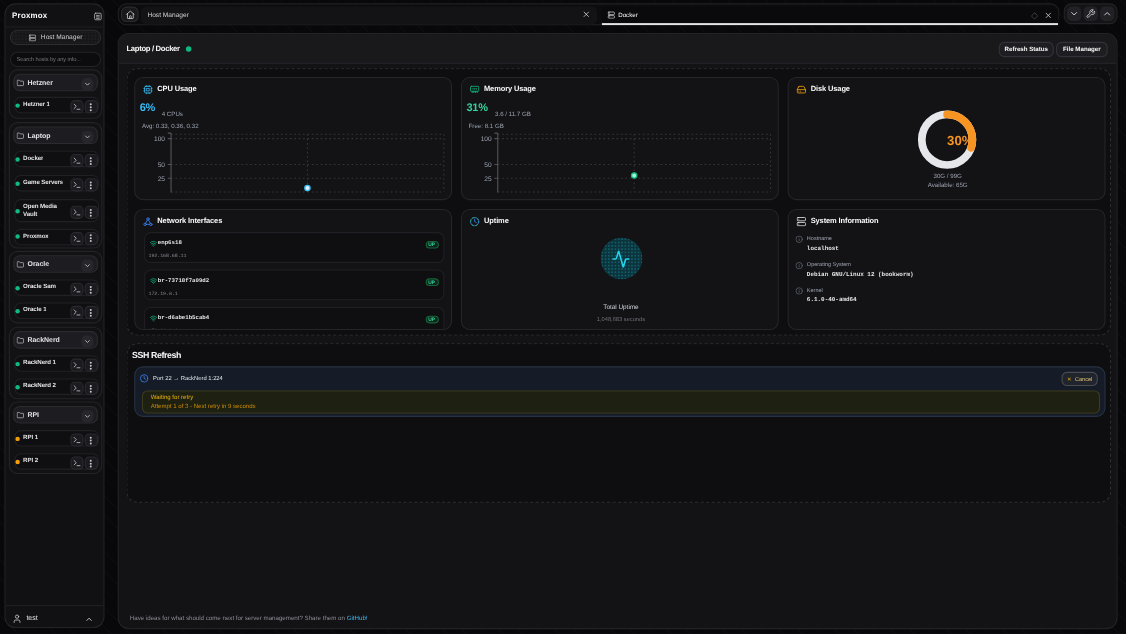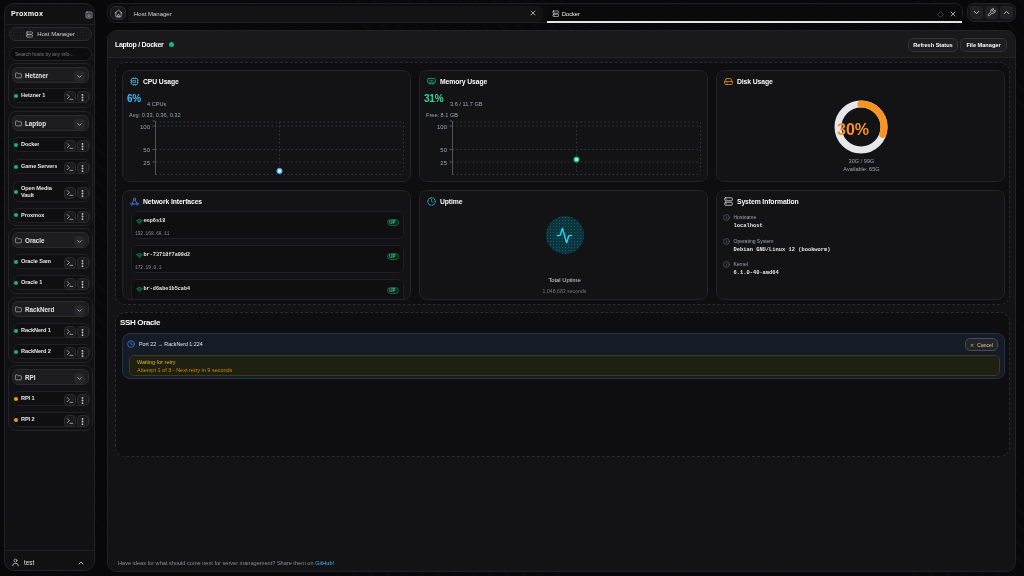--- a/index.html
+++ b/index.html
@@ -516,21 +516,21 @@
             <path d="M5.45 5.11 2 12v6a2 2 0 0 0 2 2h16a2 2 0 0 0 2-2v-6l-3.45-6.89A2 2 0 0 0 16.76 4H7.24a2 2 0 0 0-1.79 1.11z"></path>
             <line x1="6" y1="16" x2="6.01" y2="16"></line>
             <line x1="10" y1="16" x2="10.01" y2="16"></line>
           </svg>
           <span>Disk Usage</span>
         </div>
         <svg width="60" height="60" viewBox="0 0 60 60" style="position:absolute;left:114px;top:26px;">
           <circle cx="30" cy="30" r="23" fill="none" stroke="#e5e7eb" stroke-width="7"></circle>
           <circle cx="30" cy="30" r="23" fill="none" stroke="#f89422" stroke-width="7" stroke-dasharray="43.35 101.2" stroke-dashoffset="0" transform="rotate(-90 30 30)" stroke-linecap="round"></circle>
         </svg>
-        <div class="abs" style="left:106px;top:50px;width:60px;text-align:center;font-size:16px;font-weight:bold;color:#f89422;">30%</div>
+        <div class="abs" style="left:126px;top:50px;width:60px;text-align:center;font-size:12px;font-weight:bold;color:#f89422;">30%</div>
         <div class="abs" style="left:0;top:87px;width:289px;text-align:center;font-size:5.6px;color:#9ca3af;">30G / 99G</div>
         <div class="abs" style="left:0;top:95px;width:289px;text-align:center;font-size:5.6px;color:#9ca3af;">Available: 65G</div>
       </div>
 <div class="abs card c1 r2">
         <div class="ct" style="top:6px;">
           <svg width="9" height="9" viewBox="0 0 24 24" fill="none" stroke="#3b82f6" stroke-width="2" stroke-linecap="round" stroke-linejoin="round">
             <circle cx="12" cy="5.5" r="3"></circle>
             <circle cx="5" cy="18.5" r="3"></circle>
             <circle cx="19" cy="18.5" r="3"></circle>
             <path d="M10.6 8.2 6.4 15.8M13.4 8.2l4.2 7.6M8 18.5h8"></path>
@@ -624,21 +624,21 @@
           <svg width="7" height="7" viewBox="0 0 24 24" fill="none" stroke="#6b7280" stroke-width="2" stroke-linecap="round" stroke-linejoin="round">
             <circle cx="12" cy="12" r="10"></circle>
             <path d="M12 16v-4M12 8h.01"></path>
           </svg>
         </span>
         <span style="position:absolute;left:16.5px;top:69.5px;font-size:5px;color:#9ca3af;">Kernel</span>
         <span class="mono" style="position:absolute;left:16.5px;top:79.0px;font-size:5.4px;font-weight:bold;color:#e5e5e8;">6.1.0-40-amd64</span>
       </div>
   </div>
   <div id="sshwrap" class="abs">
-    <div id="ssh-title" class="abs">SSH Oracle</div>
+    <div id="ssh-title" class="abs">SSH Refresh</div>
     <div id="tunnel" class="abs">
       <div id="trow" class="abs">
           <svg width="8" height="8" viewBox="0 0 24 24" fill="none" stroke="#3b82f6" stroke-width="2.2" stroke-linecap="round" stroke-linejoin="round">
             <circle cx="12" cy="12" r="10"></circle>
             <polyline points="12 6 12 12 16 14"></polyline>
           </svg>
           <span>Port 22 → RackNerd 1:224</span>
         </div>
       <div id="cancel">
           <span>✕</span>

